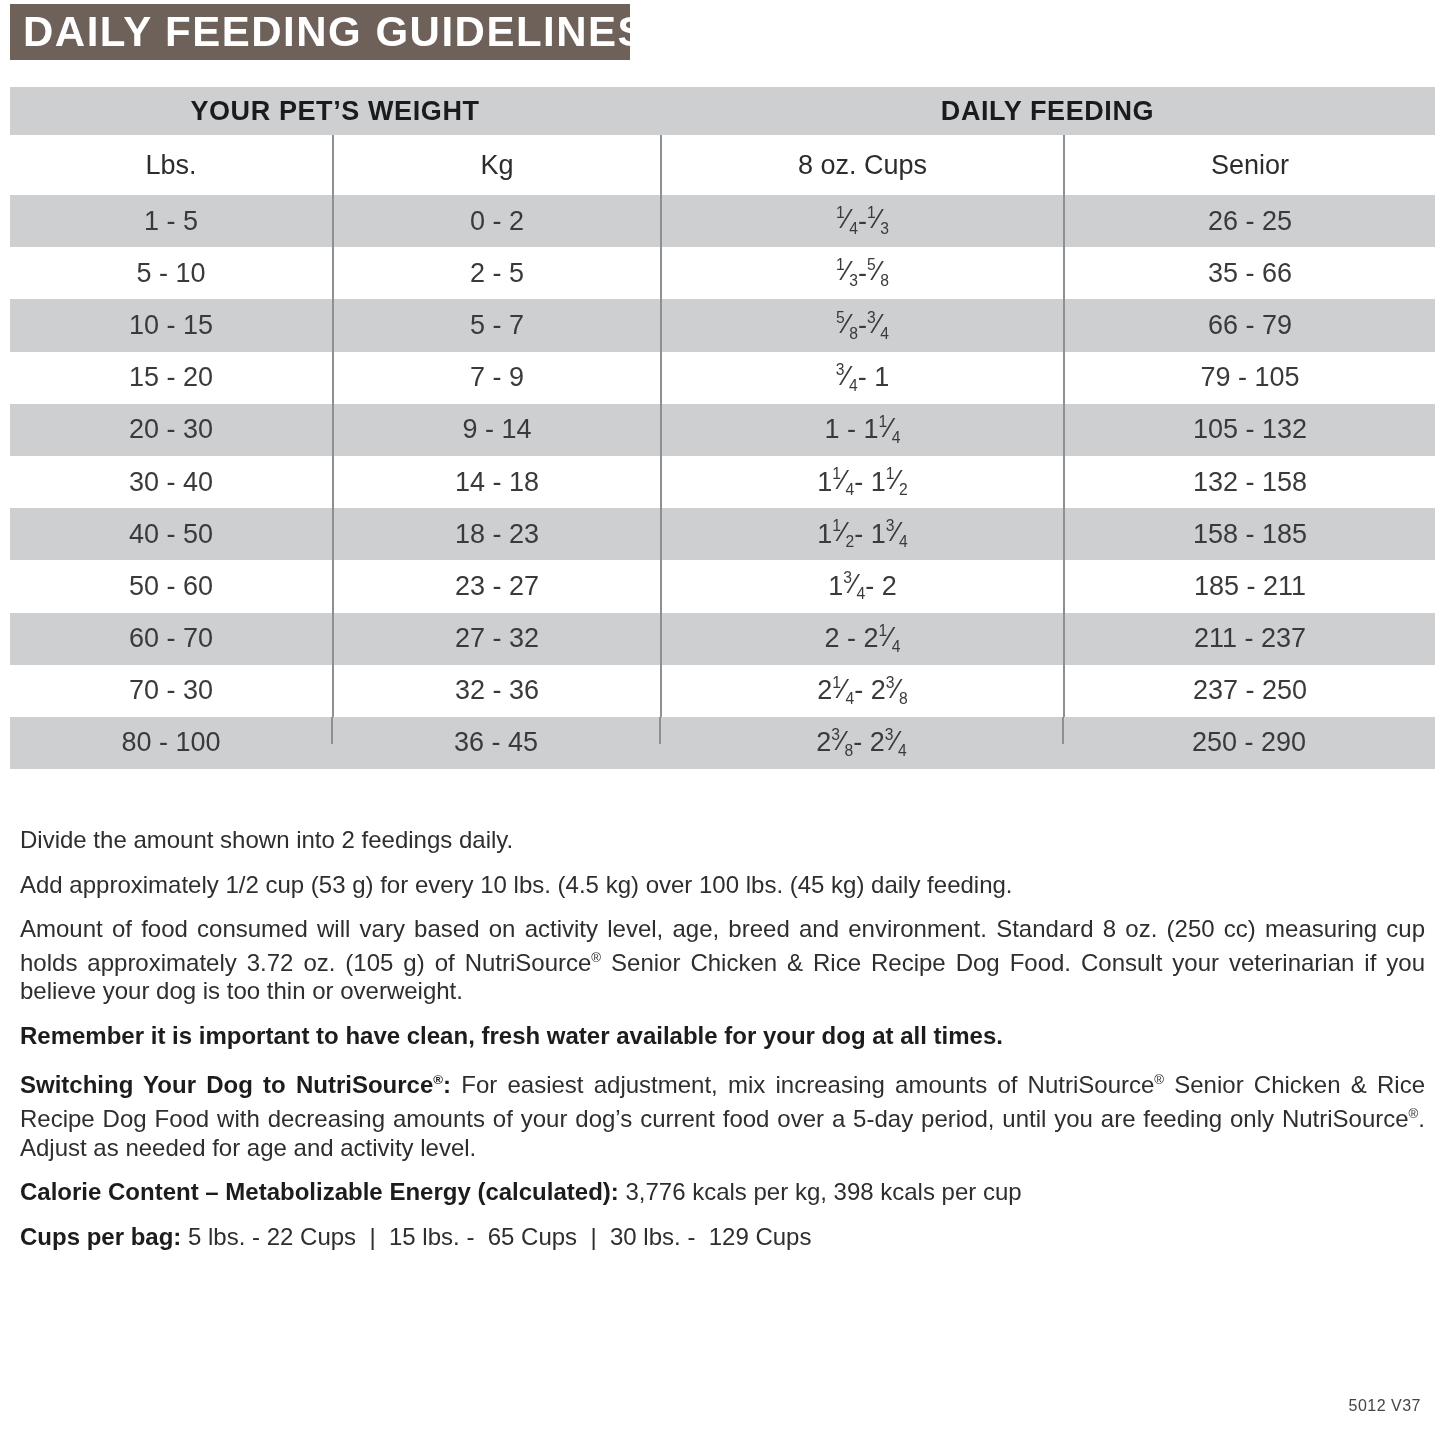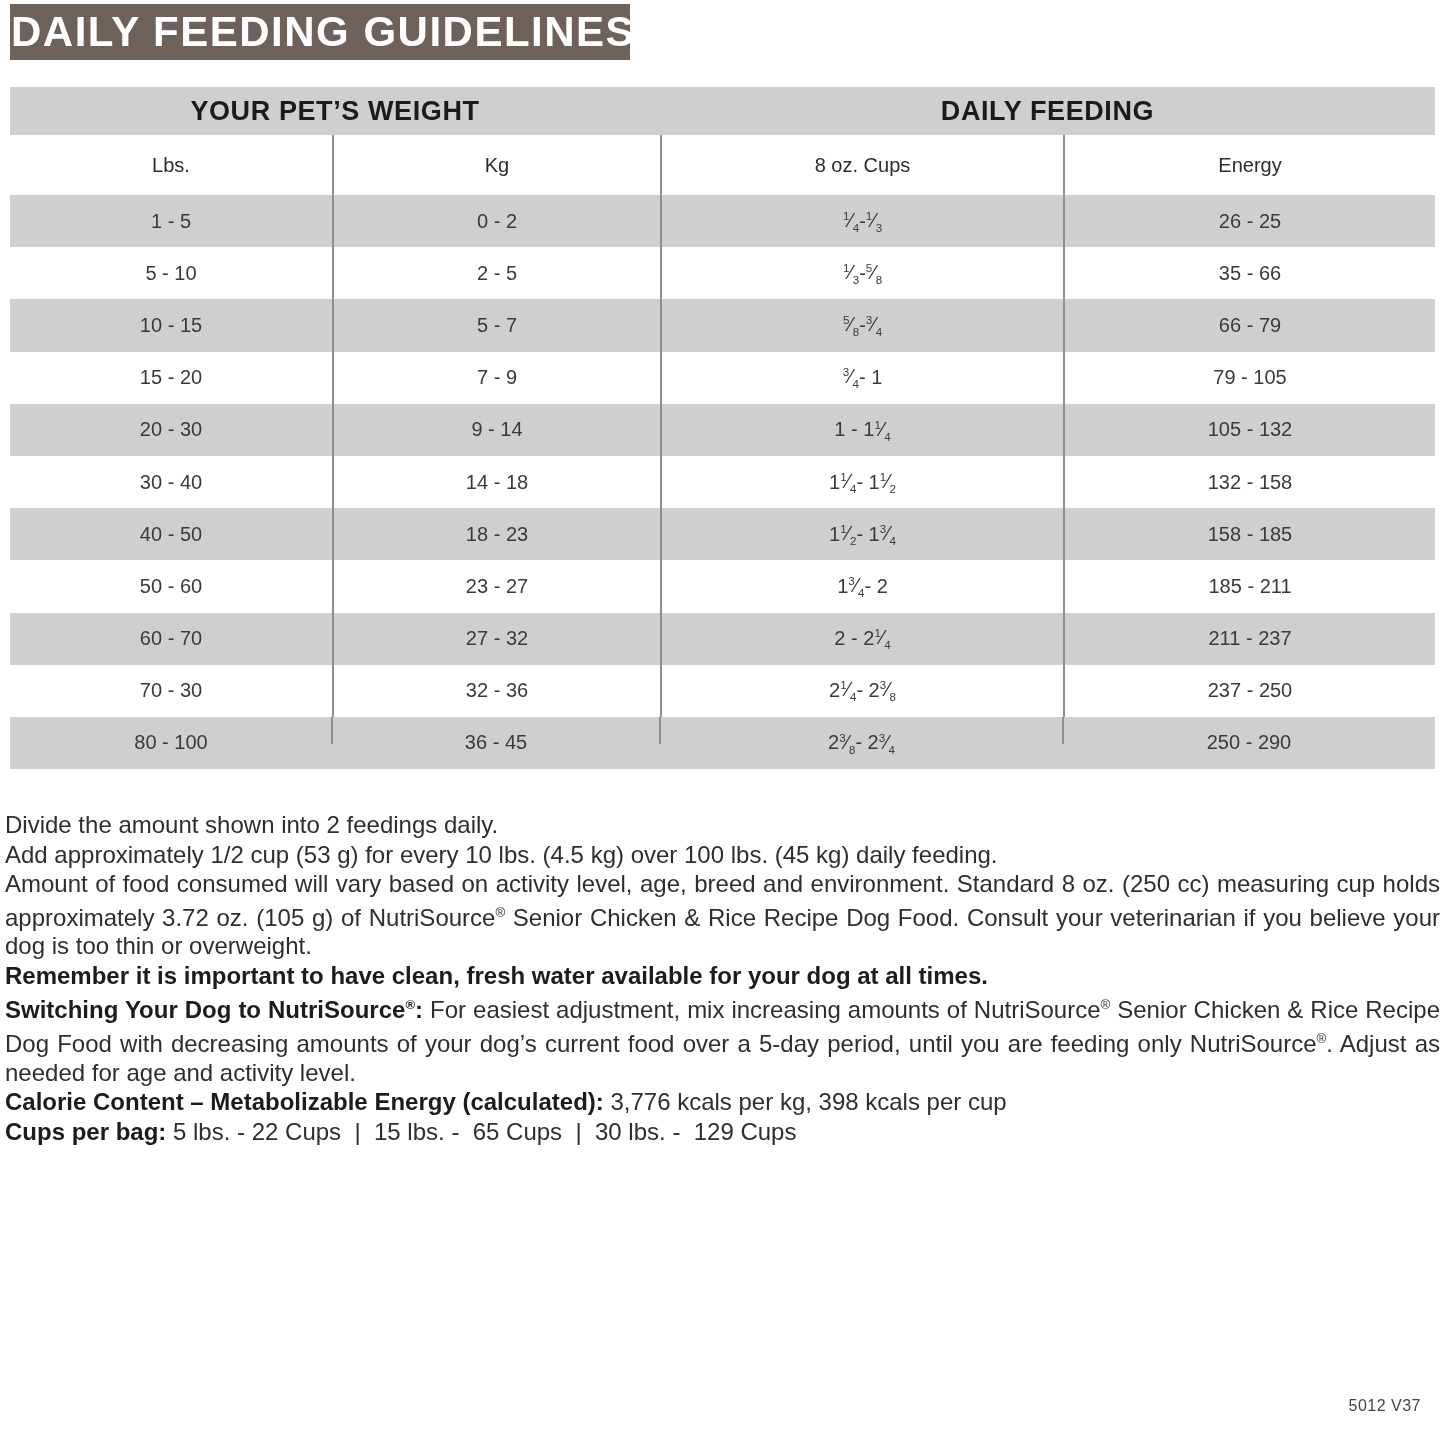--- a/index.html
+++ b/index.html
@@ -5,21 +5,21 @@
   html,body{margin:0;padding:0;}
   body{
     width:1445px;height:1443px;background:#ffffff;position:relative;
     font-family:"Liberation Sans","DejaVu Sans",sans-serif;color:#333;
     overflow:hidden;
   }
   
   .title-bar{
     position:absolute;left:10px;top:4px;width:620px;height:56px;
     background:#6d6159;display:flex;align-items:center;box-sizing:border-box;
-    padding-left:1px;
+    padding-left:13px;
   }
   .title-bar .title-text{
     color:#ffffff;font-size:42px;font-weight:800;letter-spacing:1.5px;
     white-space:nowrap;
   }
   
   .feed-table{position:absolute;left:10px;top:87px;width:1425px;}
   .group-band{
     display:grid;grid-template-columns:650px 775px;height:48px;
     background:#cecfd1;align-items:center;
@@ -29,40 +29,40 @@
     letter-spacing:0.6px;
   }
   .col-heads,.tr{
     display:grid;grid-template-columns:322px 328px 403px 372px;
   }
   .col-heads{height:60px;background:#ffffff;}
   .tr{height:52.2px;}
   .tr.alt{background:#cecfd1;}
   .td,.th{
     display:flex;align-items:center;justify-content:center;
-    font-size:20px;color:#3a3a3a;box-sizing:border-box;
+    font-size:27px;color:#3a3a3a;box-sizing:border-box;
   }
   .th{color:#2c2c2c;}
   .col-heads .th:nth-child(n+2),
   .tr:not(.last) .td:nth-child(n+2){border-left:2px solid #8e8f91;}
   .tr.last .td{position:relative;}
   .tr.last .td:nth-child(n+2)::before{
     content:"";position:absolute;left:-1px;top:0;width:2px;height:27px;
     background:#8e8f91;
   }
   
   .fr{white-space:nowrap;}
   .fr sup{font-size:58%;vertical-align:0.62em;}
   .fr sub{font-size:58%;vertical-align:-0.38em;}
   
   .footer{
     position:absolute;left:4px;top:810px;width:1437px;
     font-size:24px;line-height:28.5px;color:#2e2e2e;
   }
-  .footer p{margin:1px;}
+  .footer p{margin:16px;}
   .just{text-align:justify;}
   .bold{font-weight:700;color:#1c1c1c;}
   .gap1{margin-top:31px;}
   .gap2{margin-top:26px;}
   .prewrap{white-space:pre-wrap;}
   sup.reg{font-size:55%;vertical-align:0.7em;}
   
   .code{
     position:absolute;right:24px;top:1397px;font-size:16px;color:#454545;
     letter-spacing:0.5px;
@@ -78,21 +78,21 @@
 <div class="feed-table">
   <div class="group-band">
     <div class="group-head">YOUR PET’S WEIGHT</div>
     <div class="group-head">DAILY FEEDING</div>
   </div>
 
   <div class="col-heads">
     <div class="th">Lbs.</div>
     <div class="th">Kg</div>
     <div class="th">8 oz. Cups</div>
-    <div class="th">Energy</div>
+    <div class="th">Senior</div>
   </div>
 
   <div class="tr alt">
     <div class="td">1 - 5</div>
     <div class="td">0 - 2</div>
     <div class="td"><span class="fr"><sup>1</sup>⁄<sub>4</sub></span> - <span class="fr"><sup>1</sup>⁄<sub>3</sub></span></div>
     <div class="td">26 - 25</div>
   </div>
   <div class="tr">
     <div class="td">5 - 10</div>

